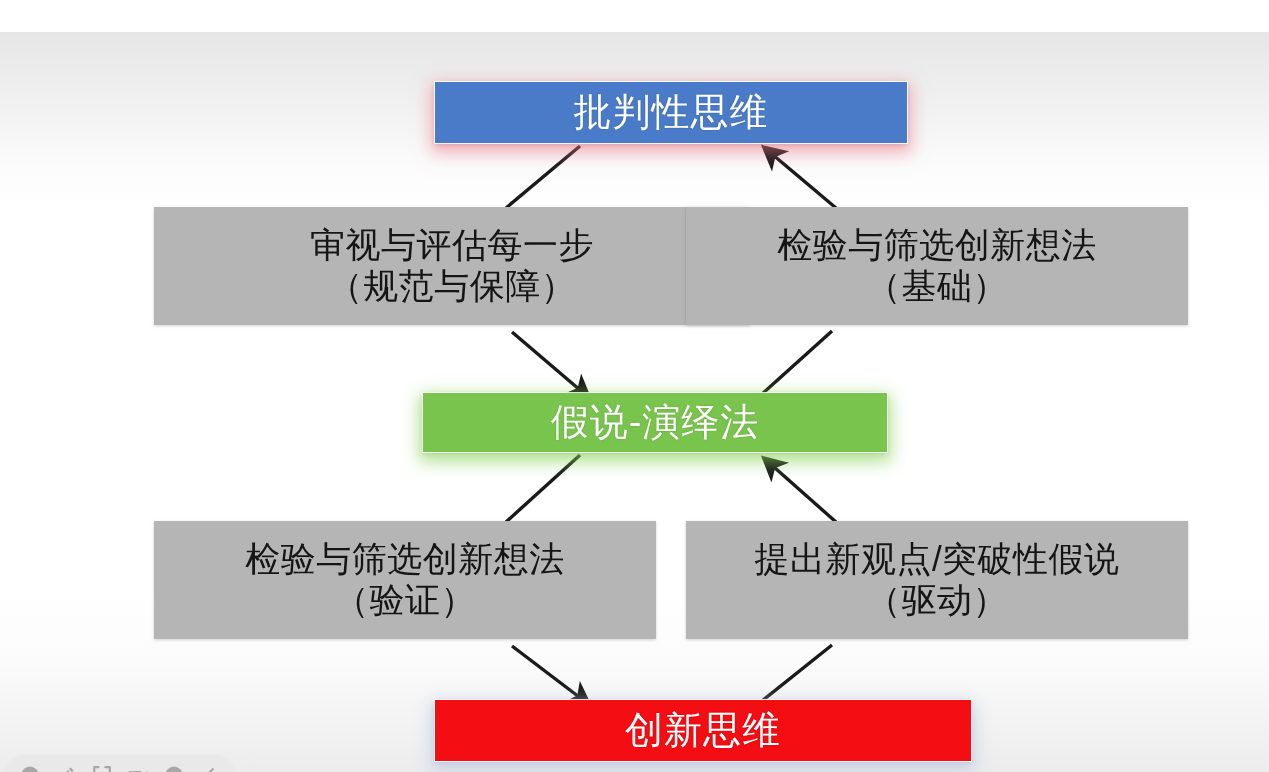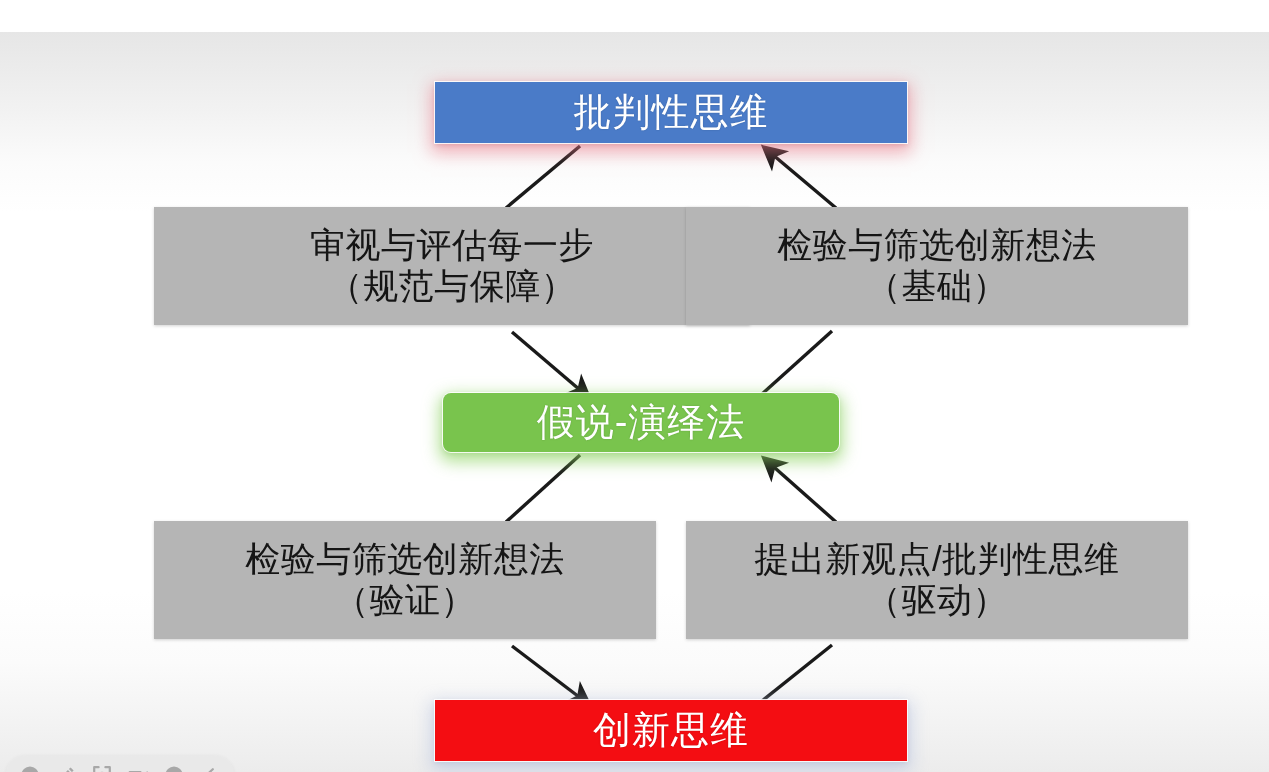--- a/index.html
+++ b/index.html
@@ -101,24 +101,24 @@
     font-size: 35px;
     font-weight: 400;
     letter-spacing: 0.5px;
     box-shadow: 0 1px 3px rgba(0,0,0,0.18);
   }
 
   
   #node-critical   { left: 435px; top: 50px;  width: 472px; height: 61px; }
   #node-review     { left: 154px; top: 175px; width: 596px; height: 118px; }
   #node-rational   { left: 686px; top: 175px; width: 502px; height: 118px; }
-  #node-hypothesis { left: 443px; top: 361px; width: 396px; height: 59px; border-radius: 8px; }
+  #node-hypothesis { left: 423px; top: 361px; width: 464px; height: 59px; }
   #node-verify     { left: 154px; top: 489px; width: 502px; height: 118px; }
   #node-propose    { left: 686px; top: 489px; width: 502px; height: 118px; }
-  #node-innovation { left: 435px; top: 668px; width: 472px; height: 61px; }
+  #node-innovation { left: 435px; top: 668px; width: 536px; height: 61px; }
 
   
   #player-toolbar {
     position: absolute;
     left: 6px;
     bottom: 9px;
     height: 40px;
     padding: 0 7px;
     display: flex;
     align-items: center;
@@ -199,21 +199,21 @@
   <div class="node accent green" id="node-hypothesis">
     <span class="line">假说-演绎法</span>
   </div>
 
   <div class="node plain" id="node-verify">
     <span class="line">检验与筛选创新想法</span>
     <span class="line">（验证）</span>
   </div>
 
   <div class="node plain" id="node-propose">
-    <span class="line">提出新观点/批判性思维</span>
+    <span class="line">提出新观点/突破性假说</span>
     <span class="line">（驱动）</span>
   </div>
 
   <div class="node accent red" id="node-innovation">
     <span class="line">创新思维</span>
   </div>
 
   <div id="player-toolbar">
 
     <button class="tool-btn">

